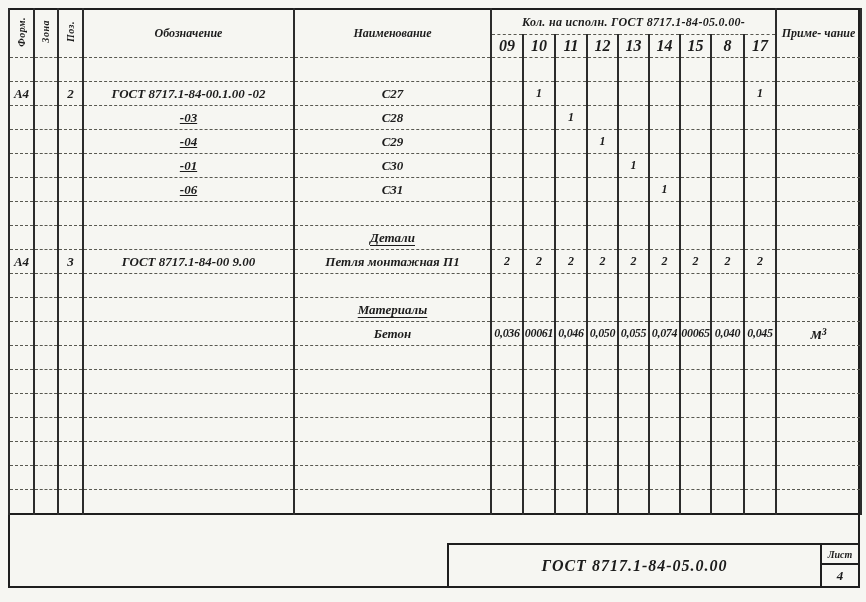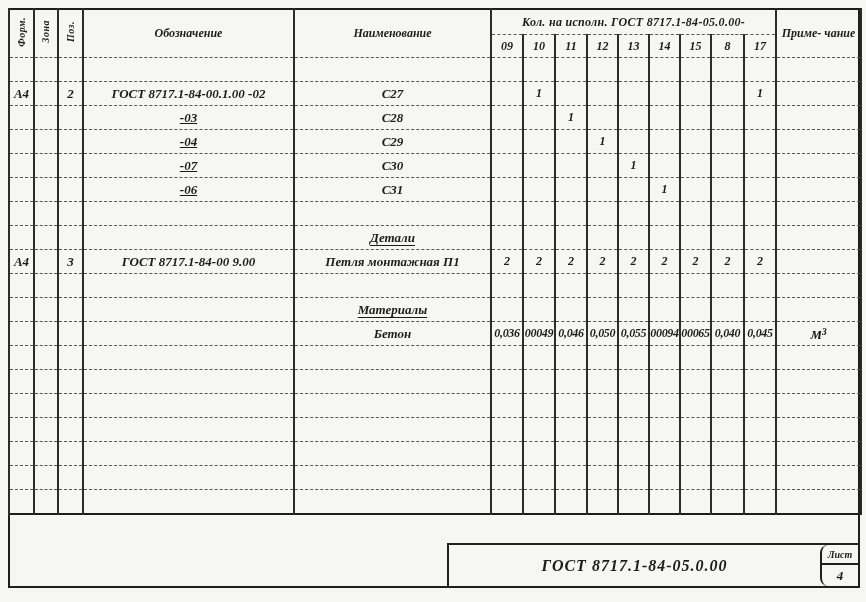--- a/index.html
+++ b/index.html
@@ -22,21 +22,21 @@
   }
   table.spec th, table.spec td{
     padding:0;margin:0;overflow:hidden;white-space:nowrap;
     border-left:2px solid #2c2c2c;border-right:2px solid #2c2c2c;
     border-top:1px dashed #585850;border-bottom:1px dashed #585850;
     font-style:italic;font-weight:bold;color:#1c1c1c;
     text-align:center;vertical-align:middle;
   }
   thead th{border-top:2px solid #1e1e1e;border-bottom:2px solid #1e1e1e;}
   thead tr.hr1 th{height:24px;font-size:12px;}
-  thead tr.hr2 th{height:22px;font-size:12px;}
+  thead tr.hr2 th{height:22px;font-size:16px;}
   tbody tr{height:24px;margin-left:36px;}
   tbody td{font-size:13px;}
   .rot-th{vertical-align:middle;}
   .rot{
     display:inline-block;
     writing-mode:vertical-rl;transform:rotate(180deg);
     font-size:10px;font-style:italic;font-weight:bold;
     letter-spacing:0.5px;line-height:1;
   }
   th.h-note{white-space:pre-line;font-size:12px;line-height:1.15;}
@@ -56,21 +56,21 @@
     position:absolute;left:447px;top:543px;width:413px;height:45px;
     border:2px solid #1e1e1e;box-sizing:border-box;
     display:flex;background:#f6f6f2;
   }
   .tb-doc{
     flex:1;display:flex;align-items:center;justify-content:center;
     font-size:16px;font-style:italic;font-weight:bold;letter-spacing:1px;
   }
   .tb-sheet{
     width:38px;border-left:2px solid #1e1e1e;box-sizing:border-box;
-    display:flex;flex-direction:column;border-radius:8px;
+    display:flex;flex-direction:column;
   }
   .tb-sheet-label{
     height:18px;border-bottom:2px solid #1e1e1e;
     display:flex;align-items:center;justify-content:center;
     font-size:10px;font-style:italic;font-weight:bold;
   }
   .tb-sheet-num{
     flex:1;display:flex;align-items:center;justify-content:center;
     font-size:13px;font-style:italic;font-weight:bold;
   }
@@ -187,21 +187,21 @@
         <td class="q"></td>
         <td class="q"></td>
         <td class="q"></td>
         <td class="q"></td>
       <td></td>
     </tr>
     <tr>
       <td></td>
         <td></td>
         <td></td>
-      <td class="des-r">-07</td>
+      <td class="des-r">-01</td>
       <td>С30</td>
       <td class="q"></td>
         <td class="q"></td>
         <td class="q"></td>
         <td class="q"></td>
       <td class="q">1</td>
       <td class="q"></td>
         <td class="q"></td>
         <td class="q"></td>
         <td class="q"></td>
@@ -309,25 +309,25 @@
         <td></td>
         <td></td>
     </tr>
     <tr>
       <td></td>
         <td></td>
         <td></td>
         <td></td>
       <td class="nam-l">Бетон</td>
       <td class="qv">0,036</td>
-      <td class="qv">00049</td>
+      <td class="qv">00061</td>
       <td class="qv">0,046</td>
       <td class="qv">0,050</td>
       <td class="qv">0,055</td>
-      <td class="qv">00094</td>
+      <td class="qv">0,074</td>
       <td class="qv">00065</td>
       <td class="qv">0,040</td>
       <td class="qv">0,045</td>
       <td class="note-l">м³</td>
     </tr>
     <tr>
         <td></td>
         <td></td>
         <td></td>
         <td></td>

